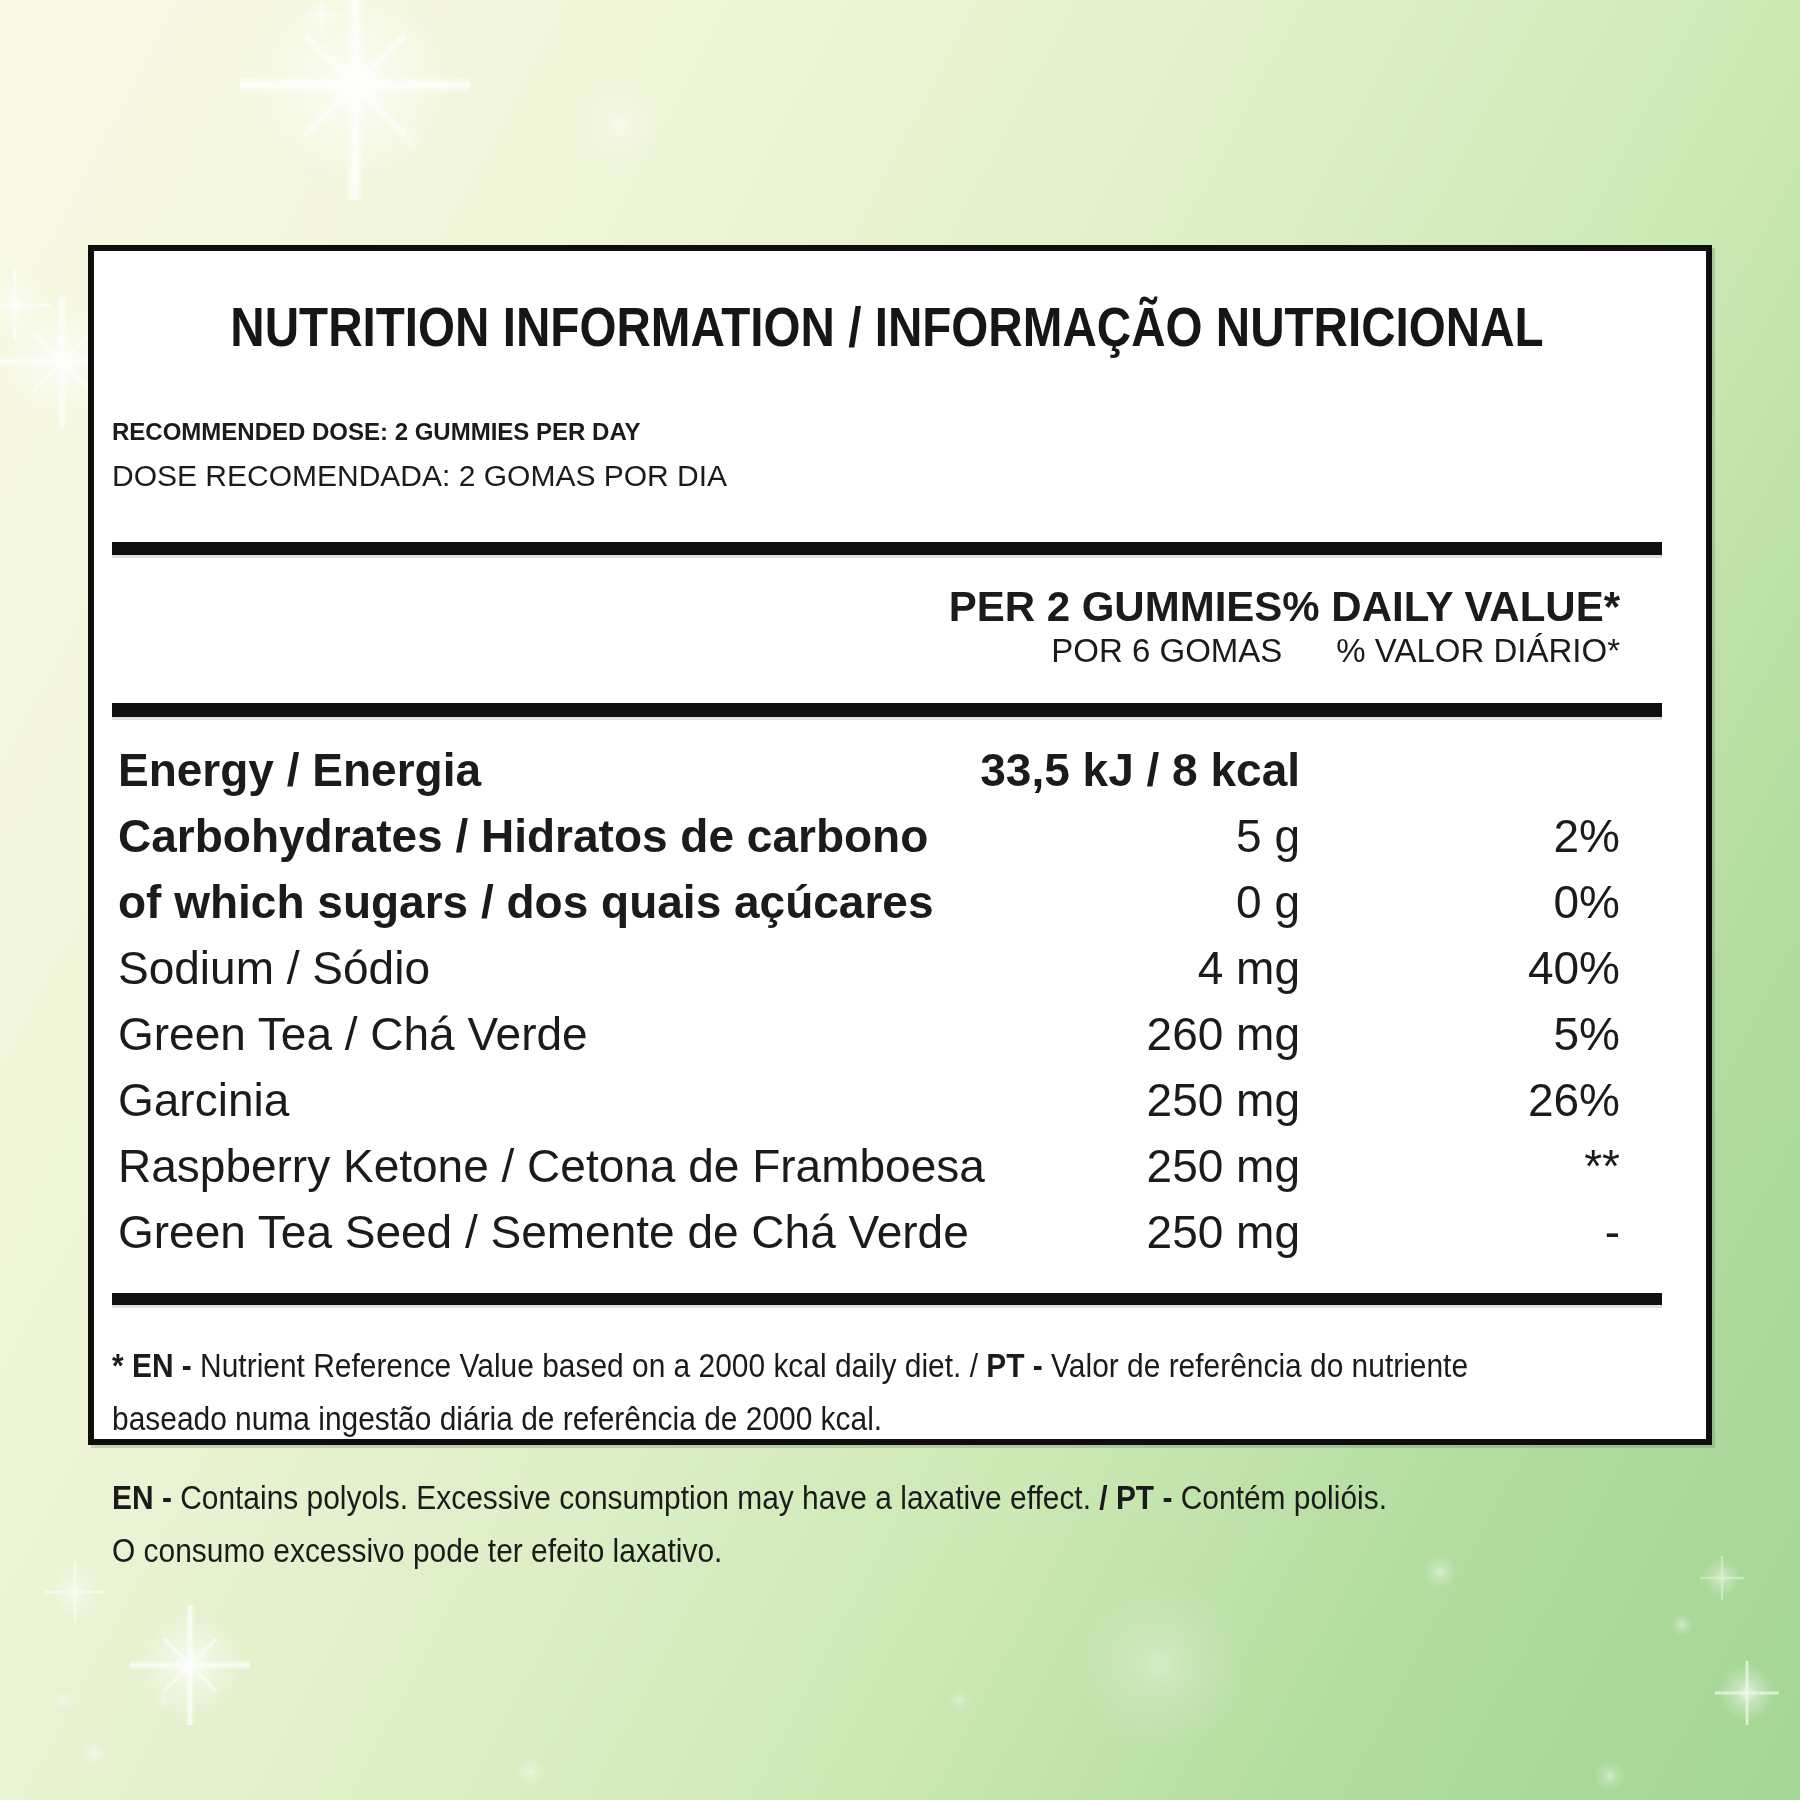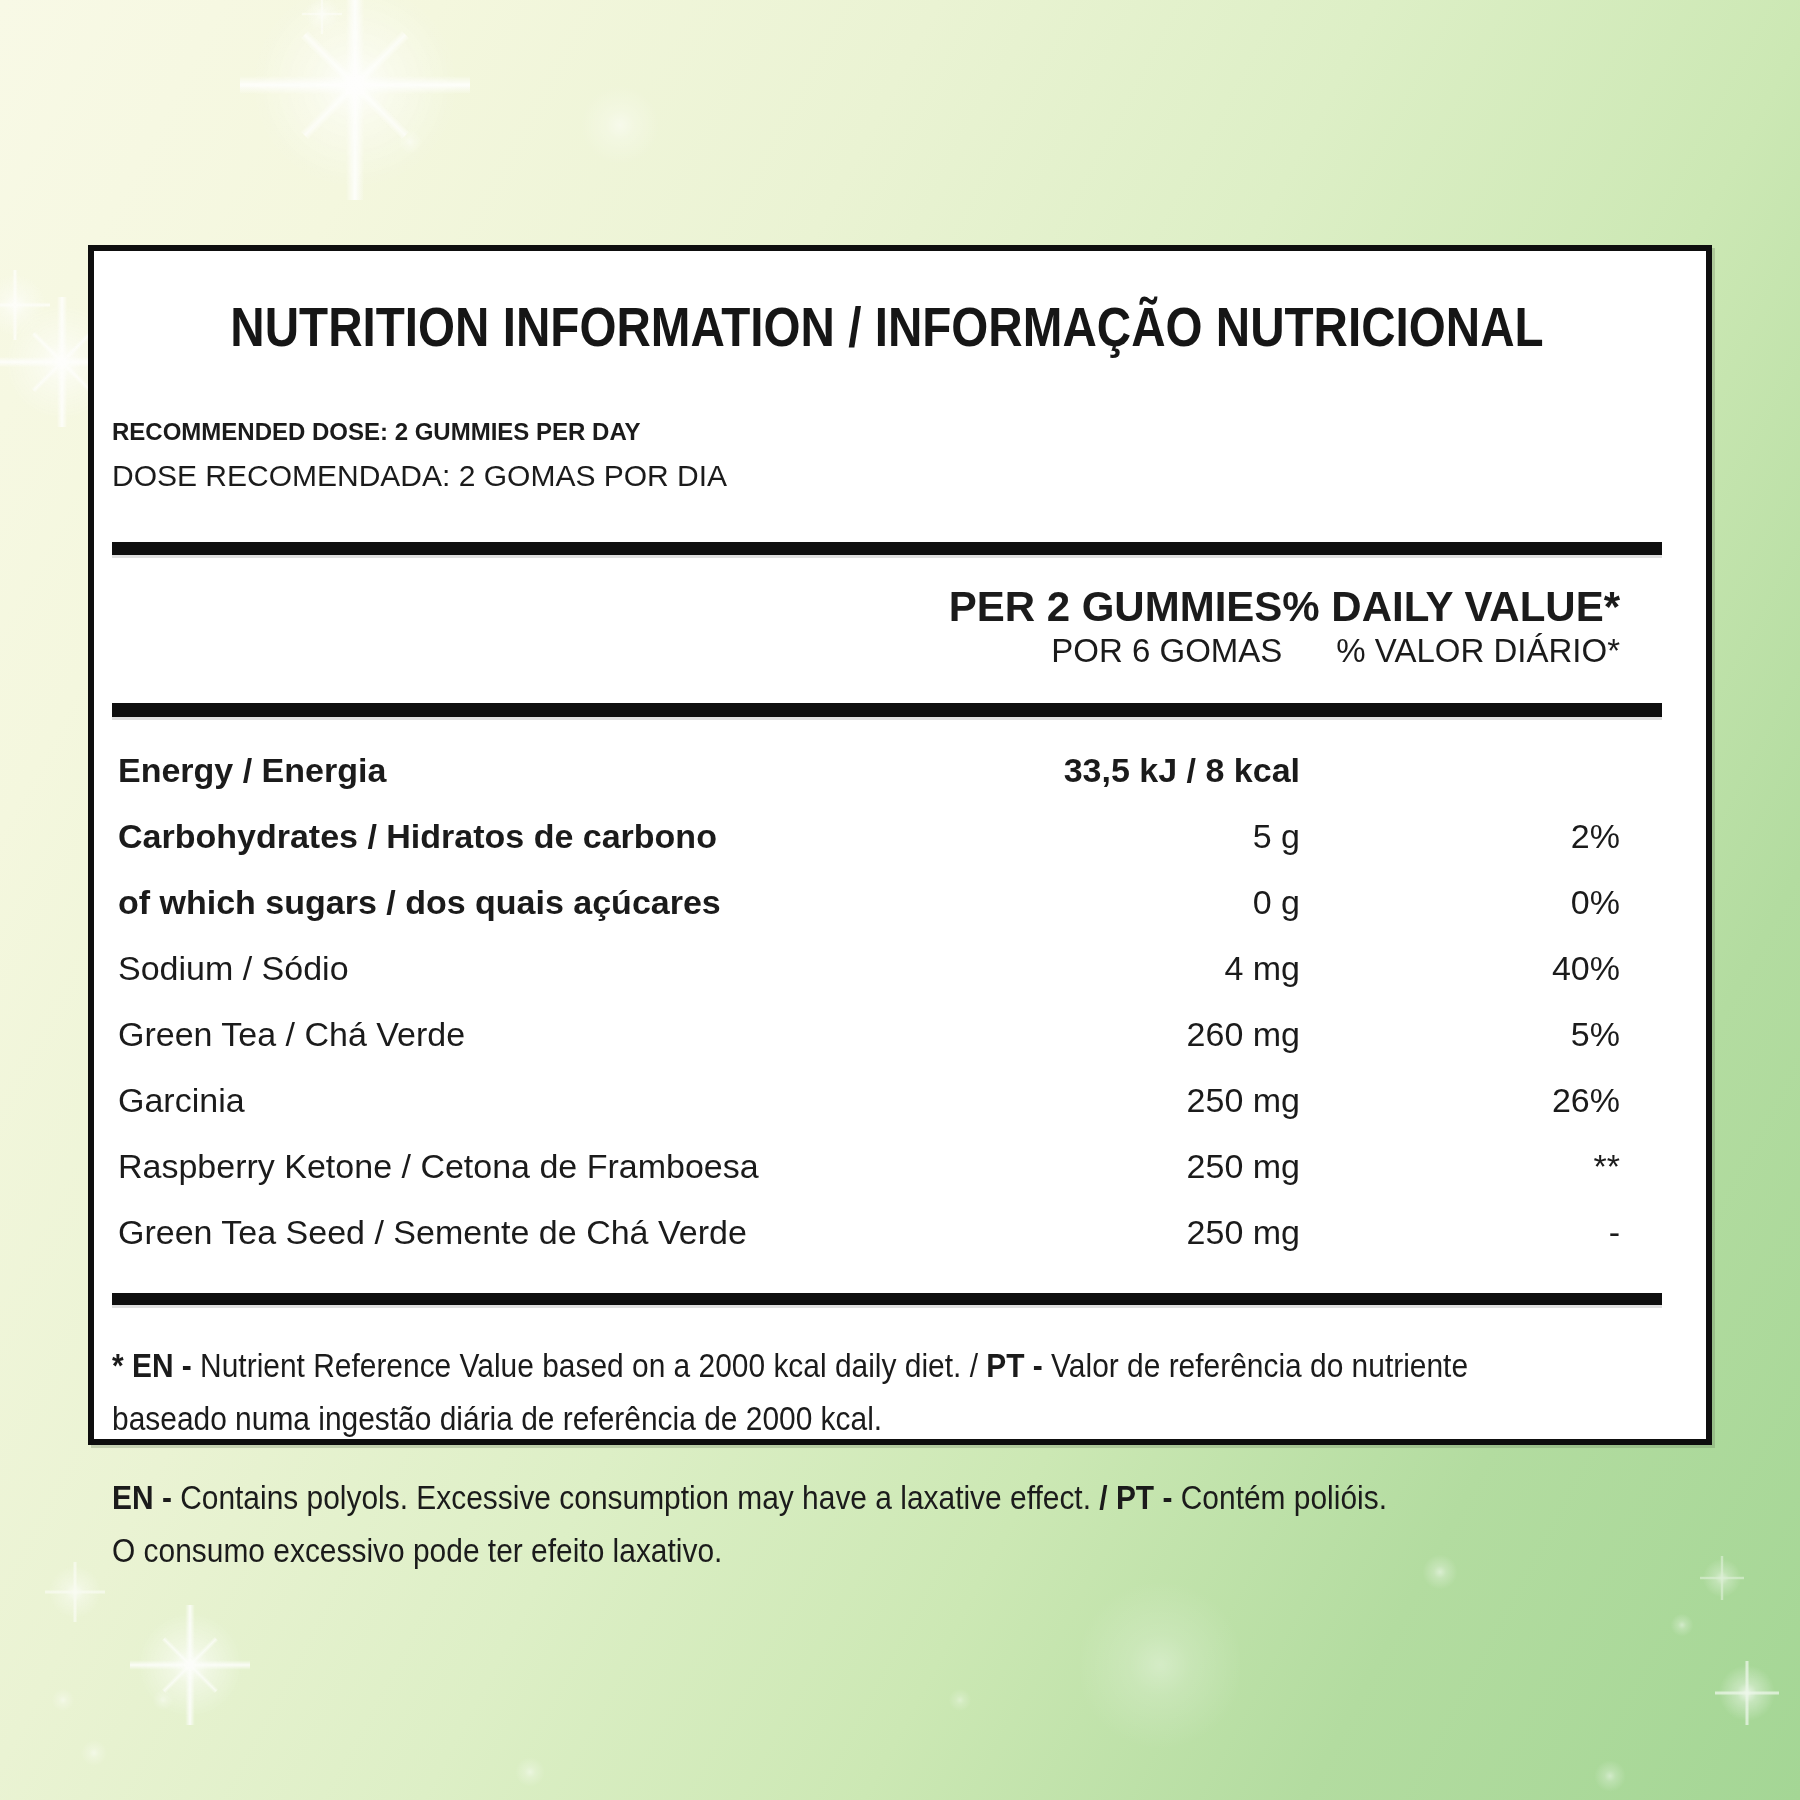--- a/index.html
+++ b/index.html
@@ -26,21 +26,21 @@
   .rule1{margin-top:44px;height:13px;}
   .rule2{margin-top:30px;height:14px;}
   .rule3{margin-top:41px;height:12px;}
   .hdr-row{display:flex;margin-top:30px;align-items:flex-start;}
   .hdr-spacer{flex:1 1 auto;}
   .hdr-amount{flex:0 0 auto;text-align:right;white-space:nowrap;}
   .hdr-percent{flex:0 0 362px;box-sizing:border-box;padding-right:42px;text-align:right;white-space:nowrap;}
   .hdr-en{font-size:42px;line-height:44px;font-weight:700;}
   .hdr-pt{font-size:33px;line-height:44px;font-weight:400;}
   .rows{margin-top:33px;}
-  .n-row{display:flex;height:40px;margin-bottom:26px;font-size:34px;line-height:40px;align-items:flex-start;}
+  .n-row{display:flex;height:40px;margin-bottom:26px;font-size:46px;line-height:40px;align-items:flex-start;}
   .n-row:last-child{margin-bottom:0;}
   .n-label{flex:1 1 auto;white-space:nowrap;padding-left:6px;}
   .n-amount{flex:0 0 auto;text-align:right;white-space:nowrap;}
   .n-percent{flex:0 0 362px;box-sizing:border-box;padding-right:42px;text-align:right;white-space:nowrap;}
   .b{font-weight:700;}
   .footnote{margin-top:34px;}
   .footnote.fn2{margin-top:26px;}
   .fn-line{font-size:34px;line-height:53px;white-space:nowrap;transform:scaleX(.88);transform-origin:0 50%;}
 </style>
 </head>

